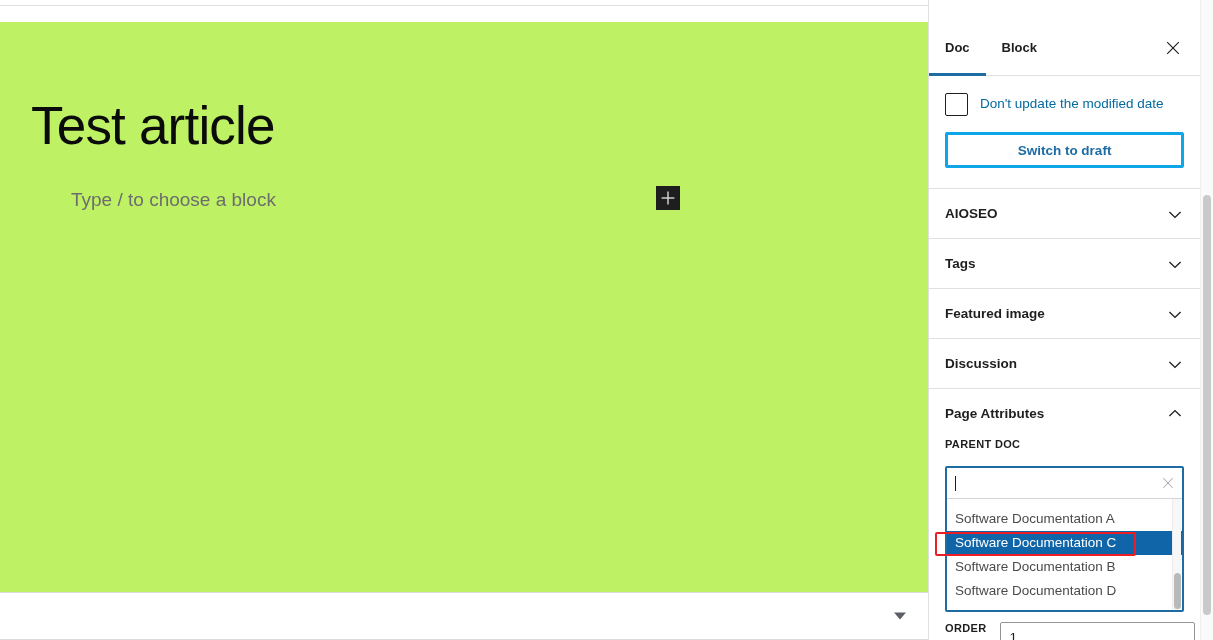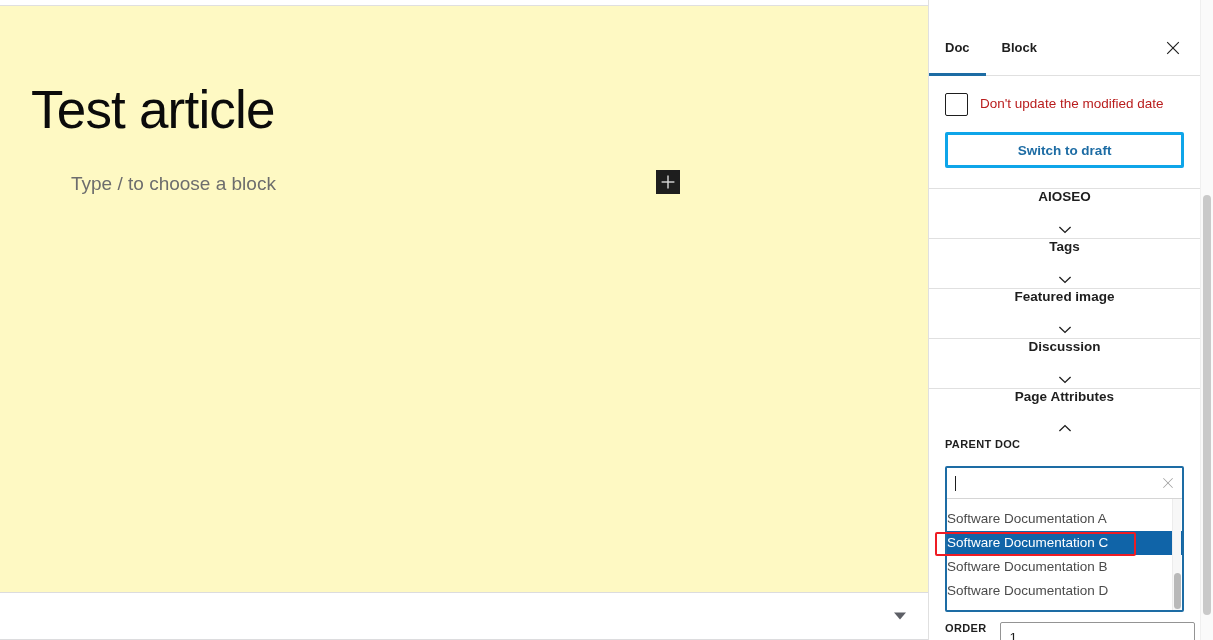--- a/index.html
+++ b/index.html
@@ -22,24 +22,24 @@
   .top-rule {
     position: absolute;
     left: 0; top: 5px;
     width: 930px; height: 1px;
     background: #e0e0e0;
   }
 
   
   .editor {
     position: absolute;
-    left: 0; top: 6px;
+    left: 0; top: 22px;
     width: 928px;
     height: 586px;
-    background: #fef9c3;
+    background: #bef264;
     overflow: hidden;
   }
 
   .post-title {
     position: absolute;
     left: 31px; top: 72px;
     font-size: 53px;
     line-height: 64px;
     font-weight: 400;
     letter-spacing: -0.8px;
@@ -151,21 +151,21 @@
   .chk-box {
     width: 23px; height: 23px;
     border: 1.5px solid #1e1e1e;
     border-radius: 2px;
     background: #fff;
     flex: 0 0 auto;
     cursor: pointer;
   }
   .chk-label {
     font-size: 13.5px;
-    color: #b91c1c;
+    color: #0369a1;
     line-height: 1.4;
   }
 
   
   .draft-wrap {
     padding: 0 16px 20px 16px;
     border-bottom: 1px solid #e0e0e0;
   }
   .draft-btn {
     width: 100%;
@@ -185,21 +185,20 @@
     border-bottom: 1px solid #e0e0e0;
   }
   .acc-head {
     display: flex;
     align-items: center;
     justify-content: space-between;
     height: 49px;
     padding: 0 16px;
     cursor: pointer;
     background: #fff;
-    flex-direction: column;
   }
   .acc-title {
     font-size: 13.5px;
     font-weight: 700;
     color: #1e1e1e;
   }
   .acc-chevron svg { display: block; }
 
   
   .pa-body {
@@ -253,21 +252,21 @@
     background: #fff;
   }
   .combo-list-inner {
     position: absolute;
     left: 0; top: -16px;
     width: 100%;
   }
   .combo-opt {
     height: 24px;
     line-height: 24px;
-    padding: 0 0;
+    padding: 0 8px;
     font-size: 13.5px;
     color: #4b4b4b;
     white-space: nowrap;
     overflow: hidden;
     cursor: pointer;
   }
   .combo-opt.selected {
     background: #1064a8;
     color: #ffffff;
   }

